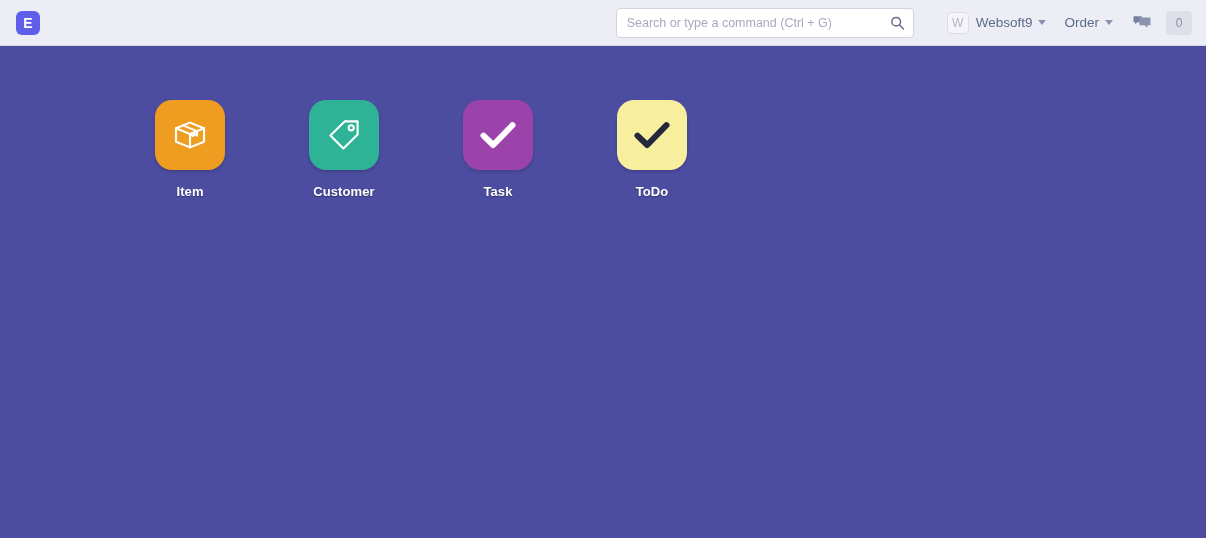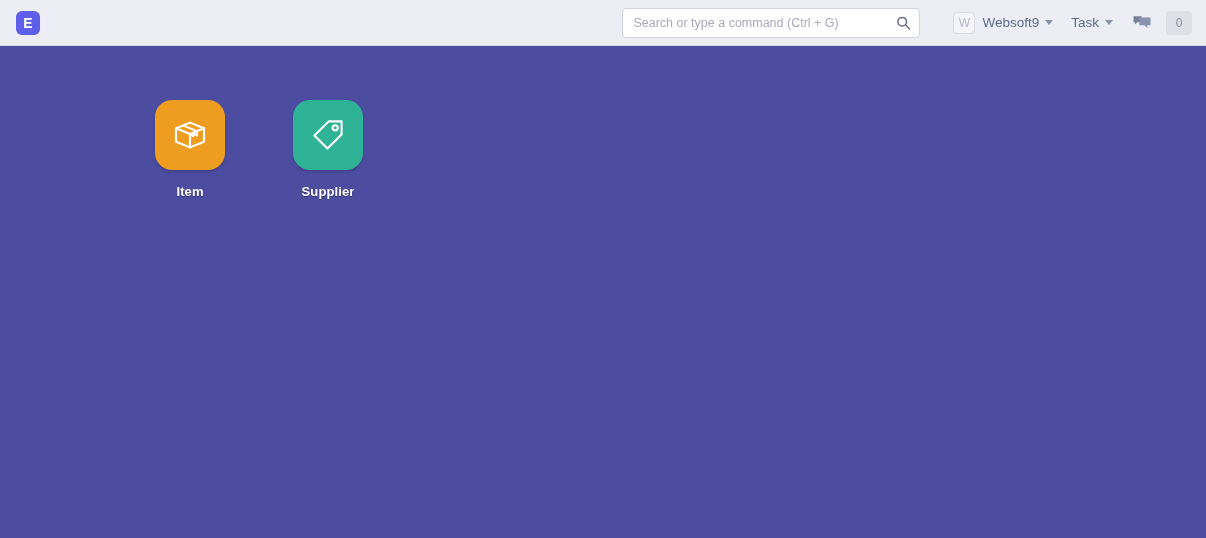--- a/index.html
+++ b/index.html
@@ -117,20 +117,21 @@
     width:1206px; height:492px;
     background:#4c4ca0;
     padding-top:54px;
     padding-left:121px;
   }
   #app-grid{
     display:flex;
     flex-wrap:wrap;
     width:990px;
     align-content:flex-start;
+    gap:16px;
   }
   .app-tile{
     width:138px;
     margin-bottom:24px;
     display:flex;
     flex-direction:column;
     align-items:center;
     cursor:pointer;
     text-decoration:none;
   }
@@ -171,21 +172,21 @@
 
   <div id="nav-right">
 
     <div class="nav-item">
       <span id="user-avatar">W</span>
       <span>Websoft9</span>
       <span class="caret"></span>
     </div>
 
     <div class="nav-item">
-      <span>Task</span>
+      <span>Order</span>
       <span class="caret"></span>
     </div>
 
     <div id="chat-icon-wrap">
       <svg width="20" height="18" viewBox="0 0 20 18">
         <path d="M1.5 2.2h8.2v6.1H5.2L3.1 10.6V8.3H1.5z" fill="#77809a"></path>
         <path d="M7.4 3.6h11.1v7.6h-3.2v2.9l-2.8-2.9H7.4z" fill="#8a93ad"></path>
       </svg>
     </div>
 
@@ -207,16 +208,32 @@
         </div>
         <div class="tile-label">Item</div>
       </div>
       <div class="app-tile">
         <div class="tile-icon" style="background: rgb(46, 179, 151);">
           <svg width="36" height="36" viewBox="0 0 36 36" fill="none" stroke="#ffffff" stroke-width="2.1" stroke-linejoin="round" stroke-linecap="round">
             <path d="M18.6 4.4H31.6V17.4L17.4 31.6 4.4 18.6z"></path>
             <circle cx="25.2" cy="10.8" r="2.6"></circle>
           </svg>
         </div>
-        <div class="tile-label">Supplier</div>
+        <div class="tile-label">Customer</div>
+      </div>
+      <div class="app-tile">
+        <div class="tile-icon" style="background: rgb(155, 67, 171);">
+          <svg width="38" height="30" viewBox="0 0 38 30" fill="none" stroke="#ffffff" stroke-width="6" stroke-linecap="round" stroke-linejoin="round">
+            <path d="M4.5 15.6 14.2 25 33.5 5.2"></path>
+          </svg>
+        </div>
+        <div class="tile-label">Task</div>
+      </div>
+      <div class="app-tile">
+        <div class="tile-icon" style="background: rgb(247, 239, 158);">
+          <svg width="38" height="30" viewBox="0 0 38 30" fill="none" stroke="#25273d" stroke-width="6" stroke-linecap="round" stroke-linejoin="round">
+            <path d="M4.5 15.6 14.2 25 33.5 5.2"></path>
+          </svg>
+        </div>
+        <div class="tile-label">ToDo</div>
       </div>
     </div>
 </div>
 
 </body></html>

